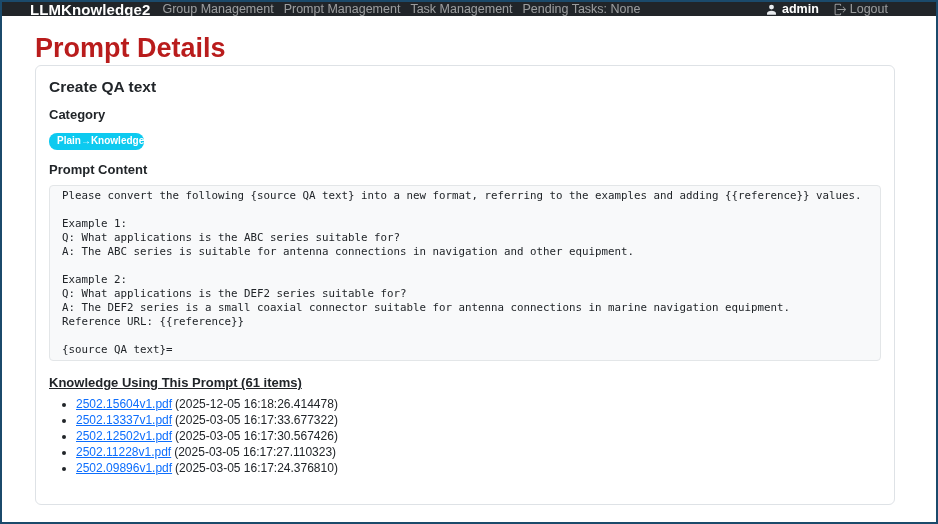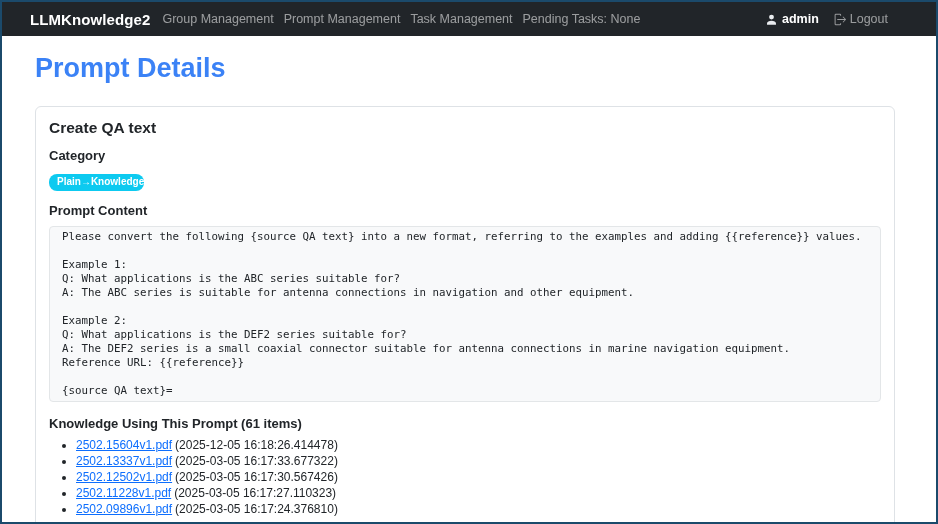--- a/index.html
+++ b/index.html
@@ -12,21 +12,21 @@
   html,body{width:938px;height:524px;}
   body{
     border:2px solid var(--frame-border);
     background:#ffffff;
     overflow:hidden;
     font-family:"Liberation Sans", sans-serif;
     color:#212529;
   }
   
   .navbar{
-    height:34px;
+    height:14px;
     background:var(--navbar-bg);
     display:flex;
     align-items:center;
     justify-content:space-between;
     padding:0 48px 0 28px;
   }
   .nav-left{display:flex;align-items:center;}
   .brand{
     color:#ffffff;
     font-size:15px;
@@ -52,22 +52,22 @@
     color:rgba(255,255,255,.55);font-size:12.5px;text-decoration:none;
   }
   .icon{display:inline-flex;flex:none;}
   .icon svg{display:block;}
   
   .main{padding:16px 41px 0 33px;}
   .page-title{
     font-size:27px;
     font-weight:700;
     line-height:32px;
-    margin-bottom:22px;
-    color:#3b82f6;
+    margin-bottom:1px;
+    color:#b91c1c;
   }
   .card{
     border:1px solid #dee2e6;
     border-radius:6px;
     background:#ffffff;
     padding:12px 13px 16px 13px;
     min-height:440px;
   }
   .card-title{
     font-size:15.5px;
@@ -99,20 +99,21 @@
     font-size:10.8px;
     line-height:14px;
     color:#212529;
     white-space:pre-wrap;
     margin-bottom:14px;
   }
   .knowledge-heading{
     font-size:13px;
     font-weight:700;
     margin-bottom:6px;
+    text-decoration:underline;
   }
   .knowledge-list{
     list-style:disc;
     padding-left:21px;
     margin-left:6px;
   }
   .knowledge-list li{
     font-size:12px;
     line-height:16px;
   }

